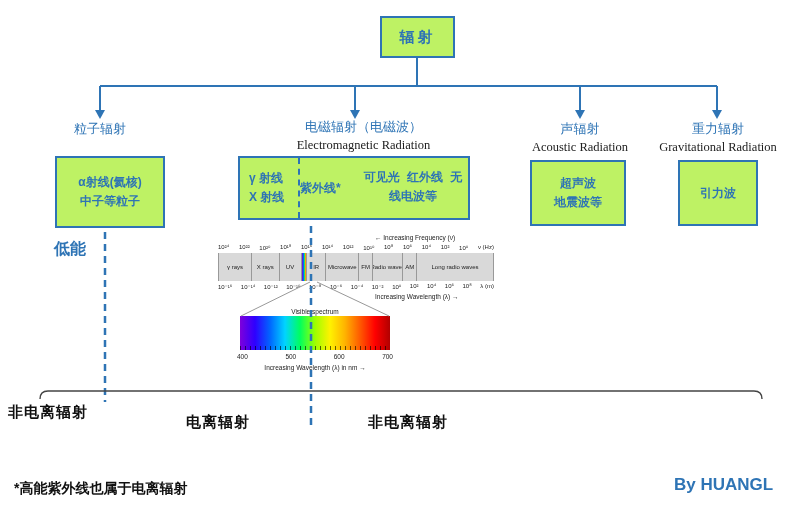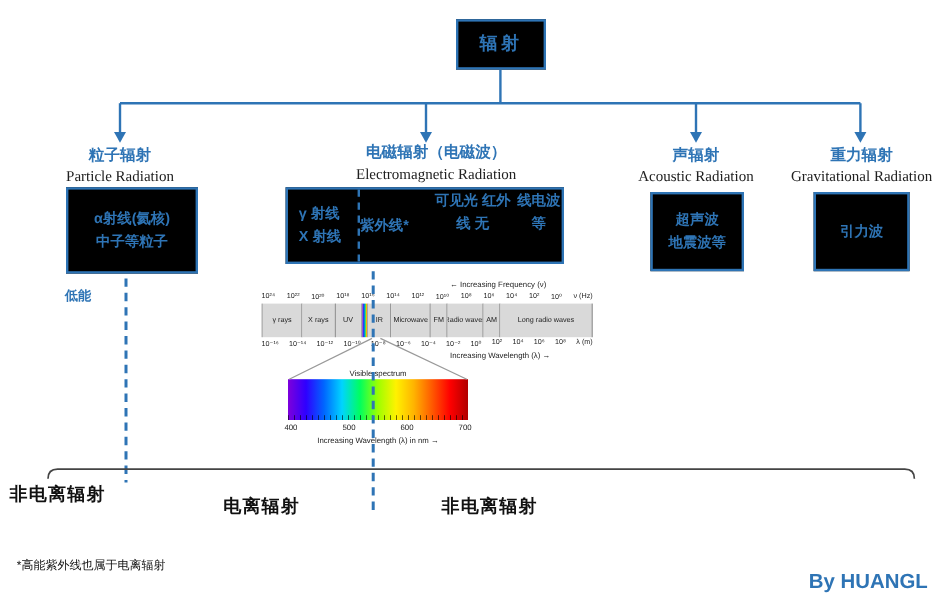--- a/index.html
+++ b/index.html
@@ -5,45 +5,45 @@
   * { margin:0; padding:0; box-sizing:border-box; }
   html,body { background:#ffffff; }
   .canvas {
     position:relative; width:792px; height:508px; background:#fff; overflow:hidden;
     font-family:"Liberation Sans","DejaVu Sans",sans-serif;
     --blue:#2e74b5; --dark:#111;
   }
   .lines { position:absolute; inset:0; pointer-events:none; z-index:6; }
 
   .box {
-    position:absolute; border:2px solid var(--blue); background:#000000; color:var(--blue);
+    position:absolute; border:2px solid var(--blue); background:#bef264; color:var(--blue);
     font-weight:bold; font-size:12px; line-height:1.55; display:flex; flex-direction:column;
     justify-content:center; text-align:center; z-index:3;
   }
   .root-box { left:380px; top:16px; width:75px; height:42px; font-size:15px; letter-spacing:3px; justify-content:center; }
 
   .branch-head { position:absolute; text-align:center; z-index:3; }
-  .branch-head .zh { color:var(--blue); font-weight:bold; font-size:13px;text-align:center; }
+  .branch-head .zh { color:var(--blue); font-weight:normal; font-size:13px;text-align:center; }
   .branch-head .en { font-family:"Liberation Serif","DejaVu Serif",serif; font-size:12.5px; color:#202020; margin-top:2px; }
 
   .em-box { flex-direction:row; text-align:center; }
   .em-sec1 { width:60px; border-right:2px dashed var(--blue); display:flex; flex-direction:column; justify-content:center; text-align:left; padding-left:9px; }
   .em-sec2 { width:58px; display:flex; align-items:center; justify-content:flex-start; }
-  .em-sec3 { flex:1; display:flex; justify-content:center; }
+  .em-sec3 { flex:1; display:flex; flex-direction:column; justify-content:center;font-family:Liberation Mono, monospace; }
 
   .anno { position:absolute; color:var(--blue); font-weight:bold; z-index:4; }
-  .anno-low { left:54px; top:239px; font-size:11px; }
+  .anno-low { left:54px; top:239px; font-size:16px; }
   .anno-high { left:122px; top:236px; font-size:10.5px; line-height:1.35; }
 
   .region-label { position:absolute; font-weight:bold; color:var(--dark); letter-spacing:1px; z-index:4; font-size:15px; }
   .region-left { left:8px; top:403px; font-size:15px; }
   .region-middle { left:186px; top:413px; }
   .region-right { left:368px; top:413px; }
 
-  .footnote { position:absolute; left:14px; top:464px; font-size:10px; font-weight:normal; color:var(--dark); z-index:4; }
+  .footnote { position:absolute; left:14px; top:480px; font-size:14px; font-weight:bold; color:var(--dark); z-index:4; }
   .credit { position:absolute; left:674px; top:475px; font-size:17px; font-weight:bold; color:var(--blue); z-index:4; }
 
   
   .spectrum { position:absolute; left:215px; top:232px; width:282px; height:152px; z-index:2; color:#222; }
   .dir { position:absolute; font-size:6.5px; white-space:nowrap; }
   .dir-freq { top:2px; left:160px; }
   .dir-wl { top:61px; left:160px; }
   .ticks { position:absolute; left:3px; width:276px; display:flex; justify-content:space-between; font-size:6px; white-space:nowrap; }
   .fticks { top:12px; }
   .wticks { top:51px; }
@@ -88,21 +88,20 @@
       <path d="M317,282 L389,316"></path>
     </g>
   </svg>
 
   <div class="box root-box">
     <span>辐射</span>
   </div>
 
   <div class="branch-head" style="left:22px;top:120px;width:156px">
     <div class="zh">粒子辐射</div>
-    <div class="en">Particle Radiation</div>
   </div>
   <div class="branch-head" style="left:276px;top:118px;width:175px">
     <div class="zh">电磁辐射（电磁波）</div>
     <div class="en">Electromagnetic Radiation</div>
   </div>
   <div class="branch-head" style="left:512px;top:120px;width:136px">
     <div class="zh">声辐射</div>
     <div class="en">Acoustic Radiation</div>
   </div>
   <div class="branch-head" style="left:644px;top:120px;width:148px">
@@ -122,21 +121,21 @@
     </div>
     <div class="em-sec2">
       <div>紫外线*</div>
     </div>
     <div class="em-sec3">
       <div>可见光 红外线 无</div>
       <div>线电波等</div>
     </div>
   </div>
 
-  <div class="box" style="left:542px;top:160px;width:78px;height:66px">
+  <div class="box" style="left:530px;top:160px;width:96px;height:66px">
     <div>超声波</div>
     <div>地震波等</div>
   </div>
 
   <div class="box" style="left:678px;top:160px;width:80px;height:66px">
     <div>引力波</div>
   </div>
 
   <div class="anno anno-low">低能</div>
 

